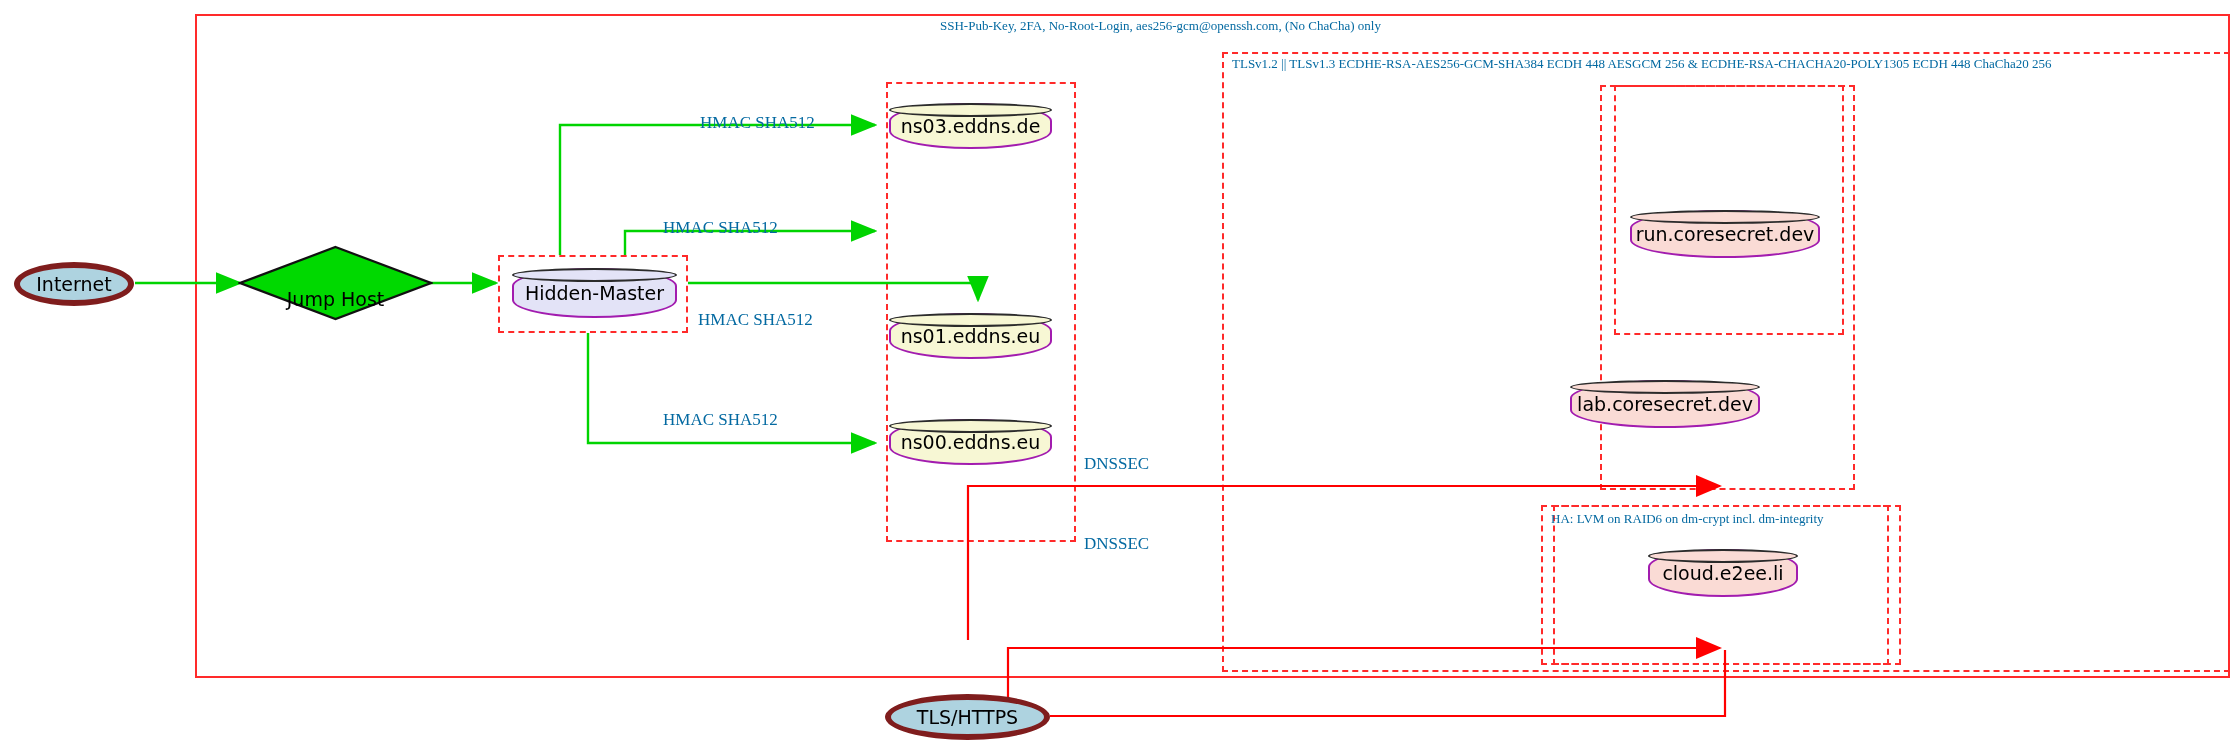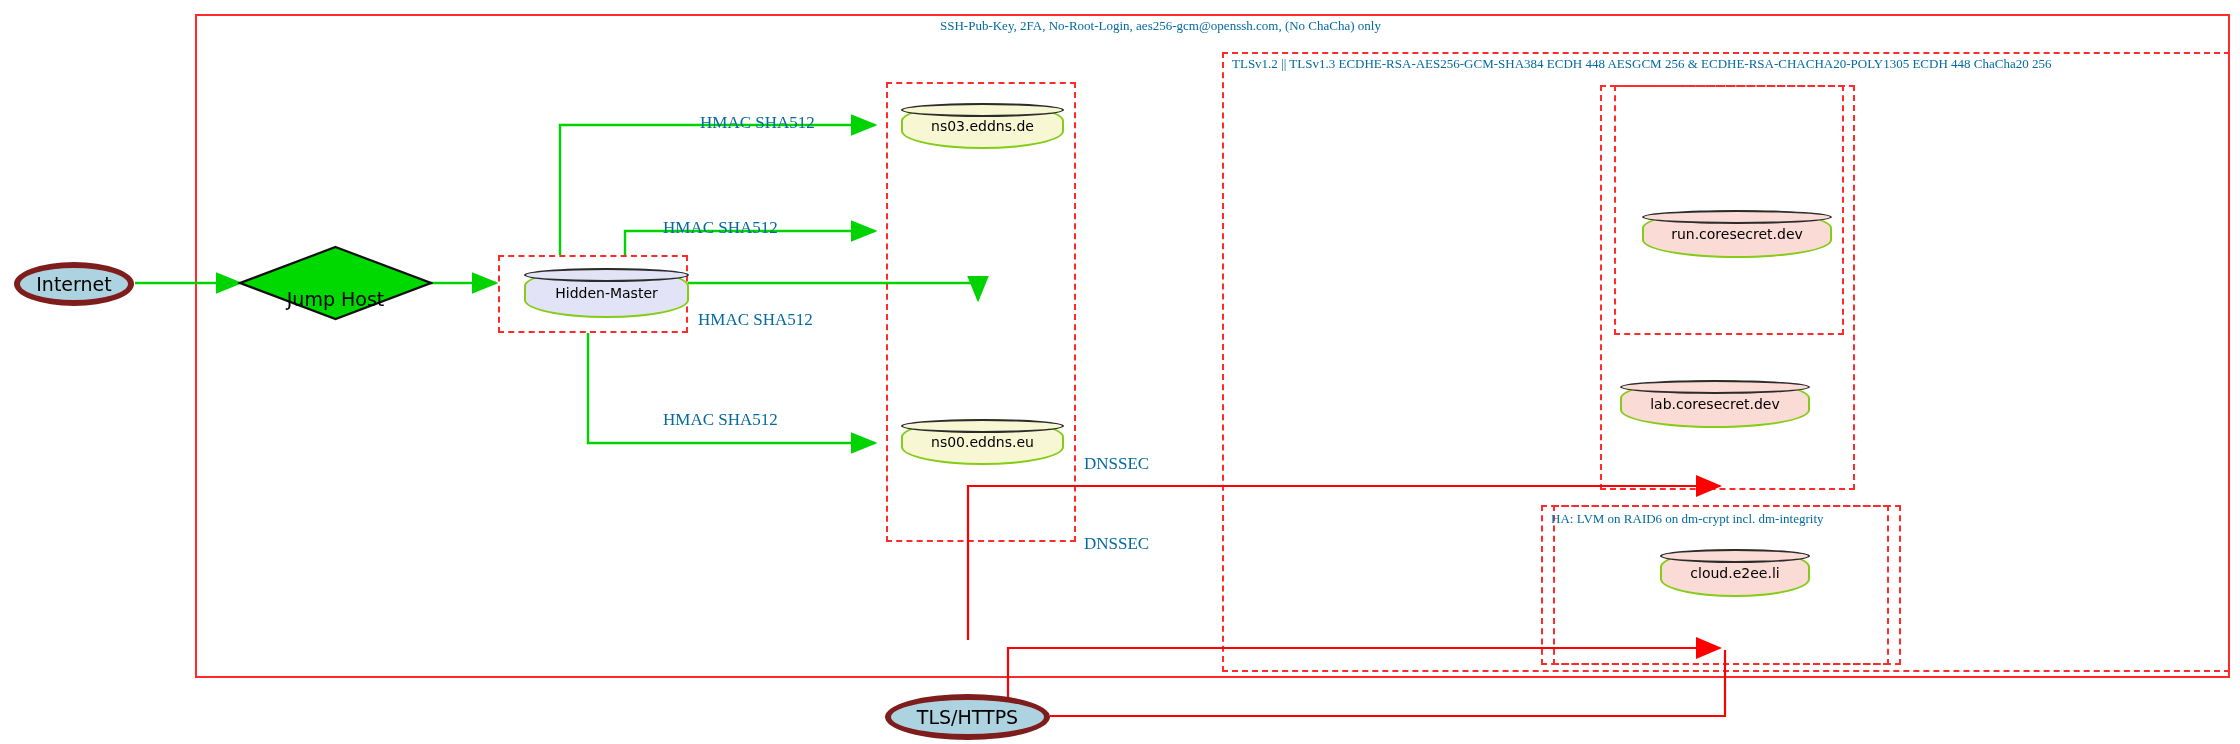--- a/index.html
+++ b/index.html
@@ -5,22 +5,22 @@
   html,body{margin:0;padding:0;background:#ffffff;}
   body{width:2240px;height:744px;position:relative;overflow:hidden;
        font-family:"Liberation Sans",sans-serif;}
   #stage{position:absolute;left:0;top:0;width:2240px;height:744px;}
   svg#wires{position:absolute;left:0;top:0;width:2240px;height:744px;}
 
   .node{position:absolute;box-sizing:border-box;display:flex;align-items:center;
         justify-content:center;color:#000;white-space:nowrap;}
 
   
-  .cyl{border:2px solid #84cc16;border-radius:50%/18px;font-size:14px;
-       font-family:"DejaVu Sans",sans-serif;margin-left:12px;}
+  .cyl{border:2px solid #a21caf;border-radius:50%/18px;font-size:19px;
+       font-family:"DejaVu Sans",sans-serif;}
   .cyl::before{content:"";position:absolute;left:-2px;right:-2px;top:-2px;height:14px;
        border:2px solid #2b2b2b;border-radius:50%;box-sizing:border-box;
        background:inherit;}
   .cyl-yellow{background:#f7f7d4;}
   .cyl-pink{background:#fadbd5;}
   .cyl-lav{background:#e3e3f7;}
 
   
   .ellipse{border:6px solid #7f1d1d;border-radius:50%;background:#aed3e0;
            font-size:19px;font-family:"DejaVu Sans",sans-serif;}
@@ -107,28 +107,31 @@
     <div class="diamond-label">Jump Host</div>
   </div>
 
   <div class="node cyl cyl-lav" style="left:512px;top:268px;width:165px;height:50px;">
     <span>Hidden-Master</span>
   </div>
 
   <div class="node cyl cyl-yellow" style="left:889px;top:103px;width:163px;height:46px;">
     <span>ns03.eddns.de</span>
   </div>
+  <div class="node cyl cyl-yellow" style="left:889px;top:313px;width:163px;height:46px;">
+    <span>ns01.eddns.eu</span>
+  </div>
   <div class="node cyl cyl-yellow" style="left:889px;top:419px;width:163px;height:46px;text-align:center;">
     <span>ns00.eddns.eu</span>
   </div>
 
   <div class="node cyl cyl-pink" style="left:1630px;top:210px;width:190px;height:48px;">
     <span>run.coresecret.dev</span>
   </div>
-  <div class="node cyl cyl-pink" style="left:1608px;top:380px;width:190px;height:48px;">
+  <div class="node cyl cyl-pink" style="left:1570px;top:380px;width:190px;height:48px;">
     <span>lab.coresecret.dev</span>
   </div>
 
   <div class="node cyl cyl-pink" style="left:1648px;top:549px;width:150px;height:48px;">
     <span>cloud.e2ee.li</span>
   </div>
 
   <div class="node ellipse" style="left:885px;top:694px;width:165px;height:46px;">
     <span>TLS/HTTPS</span>
   </div>

